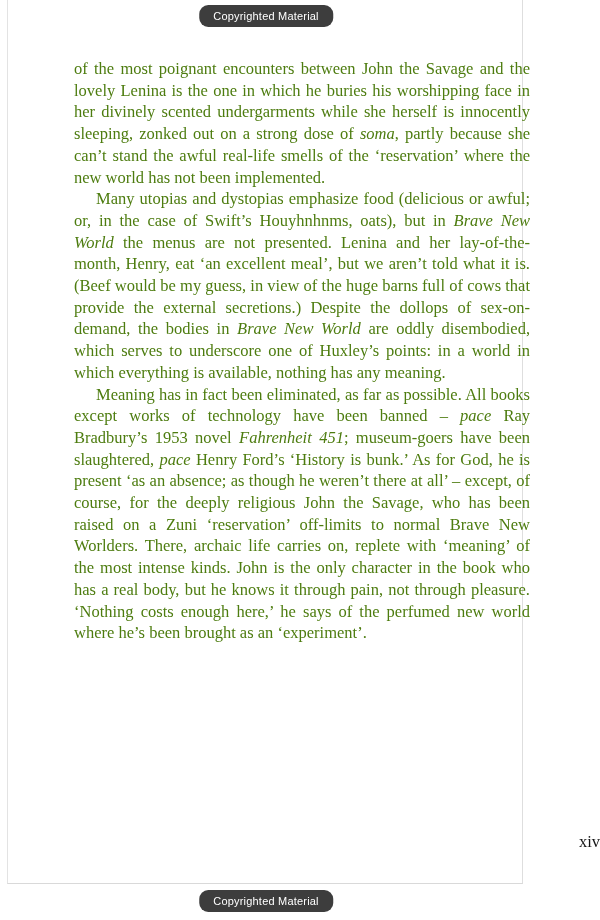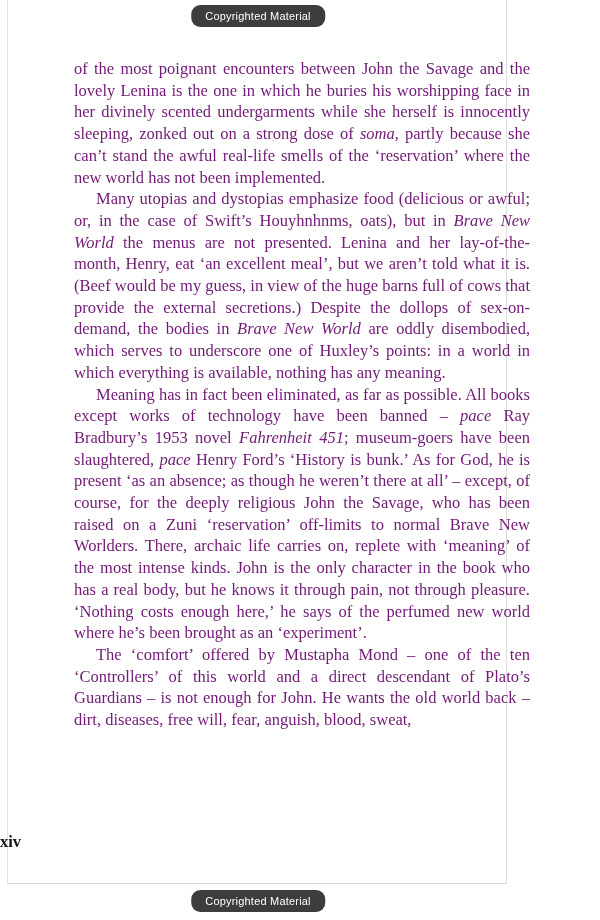--- a/index.html
+++ b/index.html
@@ -8,20 +8,21 @@
     width: 600px;
     height: 920px;
     background: #ffffff;
     overflow: hidden;
   }
   .scan {
     position: relative;
     width: 516px;
     height: 920px;
     background: #ffffff;
+    padding-left: 16px;
   }
   
   .page-edge {
     position: absolute;
     left: 7px;
     right: 9px;
     top: -2px;
     bottom: 36px;
     border-left: 1px solid #e3e3e3;
     border-right: 1px solid #dedede;
@@ -44,62 +45,60 @@
   .badge-top { top: 5px; }
   .badge-bottom { top: 890px; }
   .text-block {
     position: absolute;
     left: 74px;
     top: 58px;
     width: 456px;
     font-family: "Liberation Serif", "DejaVu Serif", serif;
     font-size: 16.5px;
     line-height: 21.7px;
-    color: #701a75;
+    color: #4d7c0f;
     text-align: justify;
   }
   .text-block p {
     margin: 0;
     padding: 0;
   }
   .text-block p.indent {
     text-indent: 22px;
     font-family: Liberation Serif, serif;
   }
   .text-block i {
     font-style: italic;
   }
   .folio {
     position: absolute;
     left: 0;
     top: 832px;
     width: 600px;
-    text-align: left;
+    text-align: right;
     font-family: "Liberation Serif", "DejaVu Serif", serif;
     font-size: 16.5px;
     color: #151515;
-    font-weight: bold;
   }
 </style>
 </head>
 <body>
 
 <div class="scan">
 
   <div class="page-edge"></div>
 
   <div class="badge badge-top">
     <span>Copyrighted Material</span>
   </div>
 
   <div class="text-block">
       <p class=""><span>of the most poignant encounters between John the Savage and the lovely Lenina is the one in which he buries his worshipping face in her divinely scented undergarments while she herself is innocently sleeping, zonked out on a strong dose of </span><i>soma</i><span>, partly because she can’t stand the awful real-life smells of the ‘reservation’ where the new world has not been implemented.</span></p>
       <p class="indent"><span>Many utopias and dystopias emphasize food (delicious or awful; or, in the case of Swift’s Houyhnhnms, oats), but in </span><i>Brave New World</i><span> the menus are not presented. Lenina and her lay-of-the-month, Henry, eat ‘an excellent meal’, but we aren’t told what it is. (Beef would be my guess, in view of the huge barns full of cows that provide the external secretions.) Despite the dollops of sex-on-demand, the bodies in </span><i>Brave New World</i><span> are oddly disembodied, which serves to underscore one of Huxley’s points: in a world in which everything is available, nothing has any meaning.</span></p>
       <p class="indent"><span>Meaning has in fact been eliminated, as far as possible. All books except works of technology have been banned – </span><i>pace</i><span> Ray Bradbury’s 1953 novel </span><i>Fahrenheit 451</i><span>; museum-goers have been slaughtered, </span><i>pace</i><span> Henry Ford’s ‘History is bunk.’ As for God, he is present ‘as an absence; as though he weren’t there at all’ – except, of course, for the deeply religious John the Savage, who has been raised on a Zuni ‘reservation’ off-limits to normal Brave New Worlders. There, archaic life carries on, replete with ‘meaning’ of the most intense kinds. John is the only character in the book who has a real body, but he knows it through pain, not through pleasure. ‘Nothing costs enough here,’ he says of the perfumed new world where he’s been brought as an ‘experiment’.</span></p>
-      <p class="indent"><span>The ‘comfort’ offered by Mustapha Mond – one of the ten ‘Controllers’ of this world and a direct descendant of Plato’s Guardians – is not enough for John. He wants the old world back – dirt, diseases, free will, fear, anguish, blood, sweat,</span></p>
     </div>
 
   <div class="folio">xiv</div>
 
   <div class="badge badge-bottom">
     <span>Copyrighted Material</span>
   </div>
 
 </div>
 

